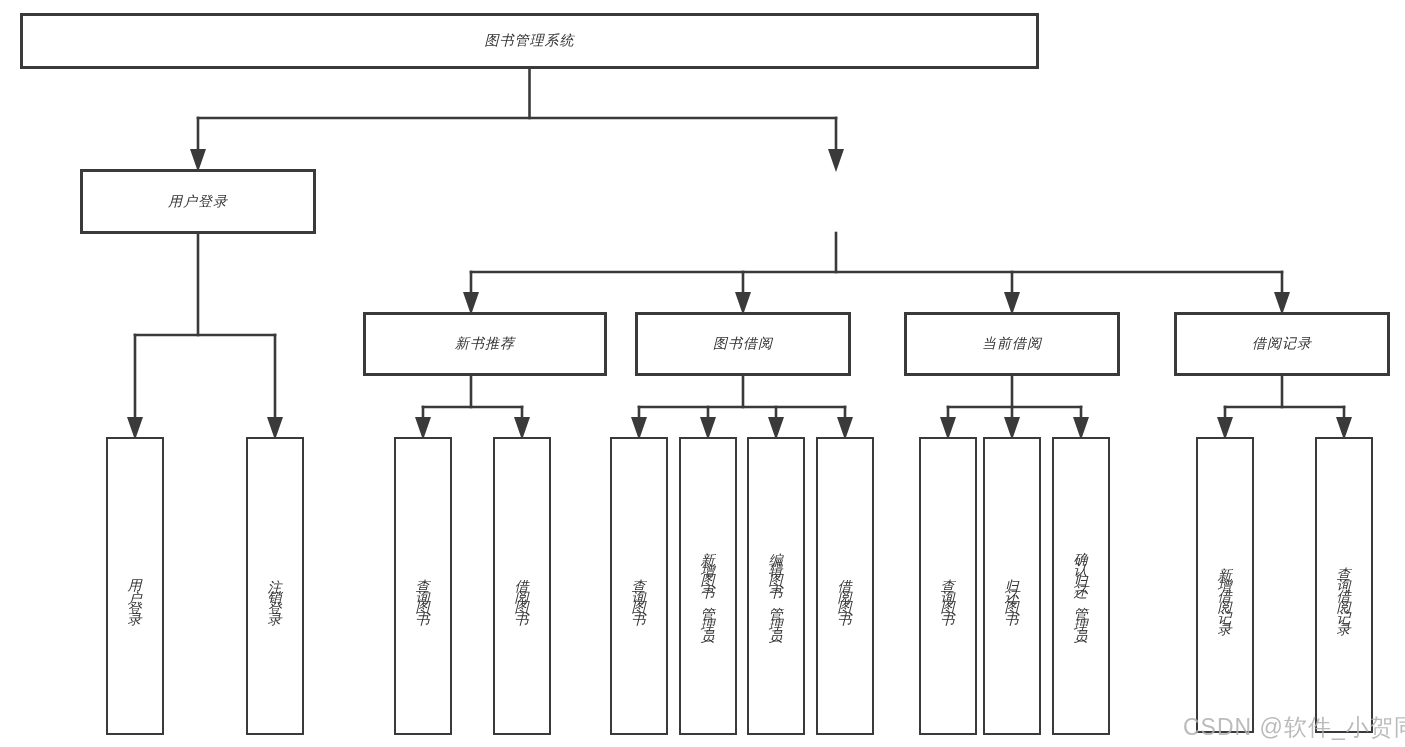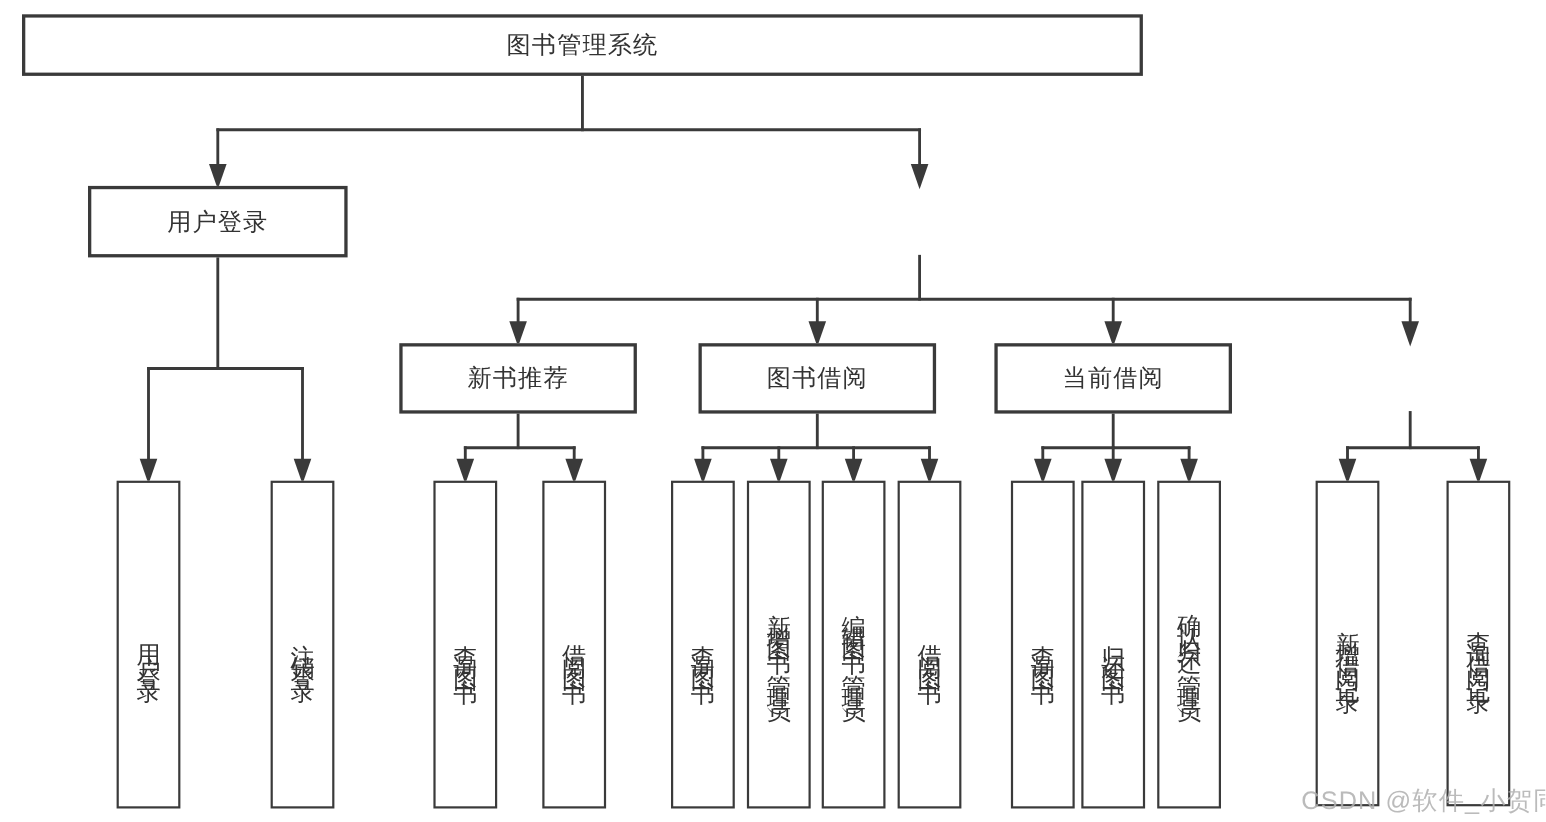--- a/index.html
+++ b/index.html
@@ -28,23 +28,24 @@
     border: 2.5px solid var(--line, #3a3a3a);
     display: flex;
     align-items: center;
     justify-content: center;
     color: var(--text, #333333);
   }
   .node.hl {
     border-width: 3px;
   }
   .node .lbl {
-    font-size: 22px;
+    font-size: 14px;
     letter-spacing: 1px;
     white-space: nowrap;
+    font-style: italic;
   }
   .node.vertical .lbl {
     writing-mode: vertical-lr;
     text-orientation: mixed;
     letter-spacing: 11px;
     line-height: 1;
     white-space: nowrap;
     margin-bottom: -8px;
   }
   .watermark {
@@ -117,28 +118,31 @@
       <line x1="1344" y1="407" x2="1344" y2="421" stroke="#3a3a3a" stroke-width="2.6" stroke-linecap="square"></line>
       <polygon points="1336,417 1352,417 1344,440" fill="#3a3a3a"></polygon>
     </svg>
   <div class="watermark">CSDN @软件_小贺同学</div>
 <div class="node hl" style="left: 20px; top: 13px; width: 1019px; height: 56px;">
       <span class="lbl">图书管理系统</span>
     </div>
     <div class="node hl" style="left: 80px; top: 169px; width: 236px; height: 65px;">
       <span class="lbl">用户登录</span>
     </div>
-    <div class="node hl" style="left: 363px; top: 312px; width: 216px; height: 64px;">
+    <div class="node hl" style="left: 363px; top: 312px; width: 244px; height: 64px;">
       <span class="lbl">新书推荐</span>
     </div>
     <div class="node hl" style="left: 904px; top: 312px; width: 216px; height: 64px;">
       <span class="lbl">当前借阅</span>
     </div>
     <div class="node hl" style="left: 635px; top: 312px; width: 216px; height: 64px;">
       <span class="lbl">图书借阅</span>
+    </div>
+    <div class="node hl" style="left: 1174px; top: 312px; width: 216px; height: 64px;">
+      <span class="lbl">借阅记录</span>
     </div>
     <div class="node vertical" style="left: 106px; top: 437px; width: 58px; height: 298px;">
       <span class="lbl">用户登录</span>
     </div>
     <div class="node vertical" style="left: 246px; top: 437px; width: 58px; height: 298px;">
       <span class="lbl">注销登录</span>
     </div>
     <div class="node vertical" style="left: 394px; top: 437px; width: 58px; height: 298px;">
       <span class="lbl">查询图书</span>
     </div>

